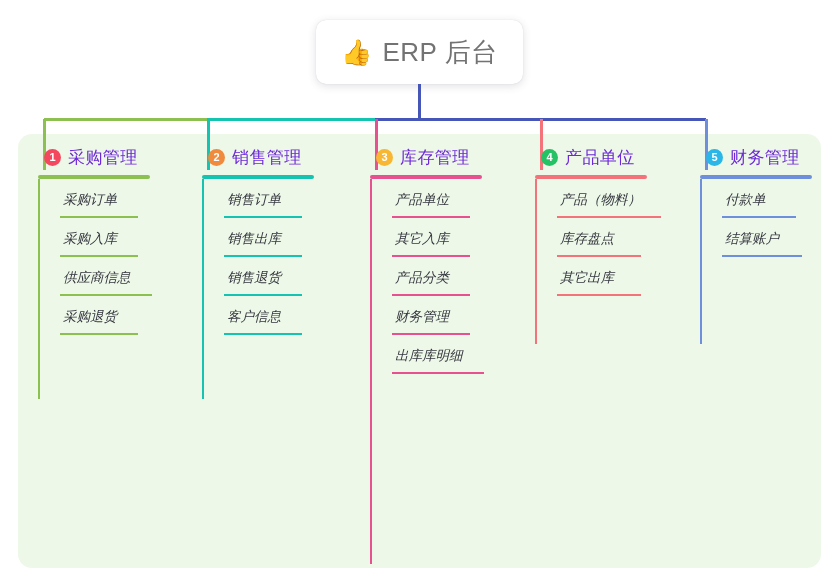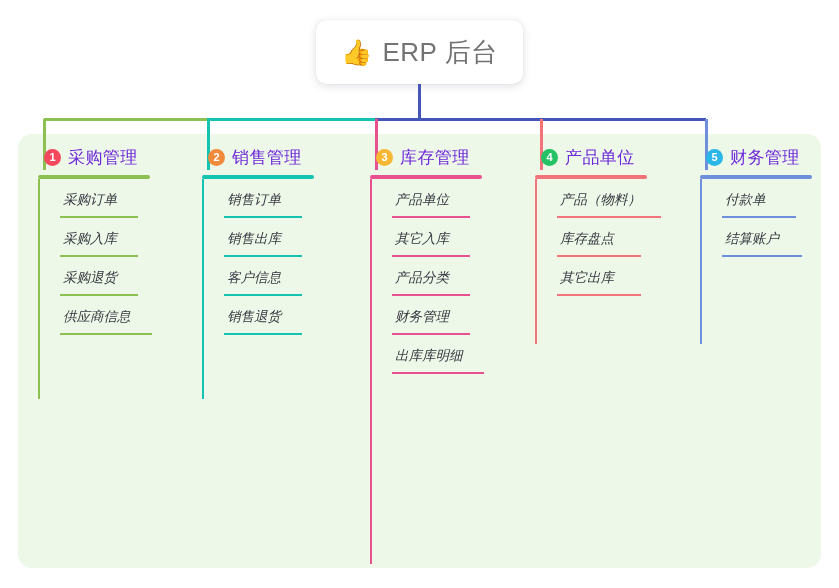--- a/index.html
+++ b/index.html
@@ -166,51 +166,51 @@
         <div class="spine" style="background: rgb(140, 193, 82); height: 220px;"></div>
         <div class="item">
           <span class="item-label">采购订单</span>
           <div class="item-rule" style="width: 78px; background: rgb(140, 193, 82);"></div>
         </div>
         <div class="item">
           <span class="item-label">采购入库</span>
           <div class="item-rule" style="width: 78px; background: rgb(140, 193, 82);"></div>
         </div>
         <div class="item">
+          <span class="item-label">供应商信息</span>
+          <div class="item-rule" style="width: 92px; background: rgb(140, 193, 82);"></div>
+        </div>
+        <div class="item">
           <span class="item-label">采购退货</span>
           <div class="item-rule" style="width: 78px; background: rgb(140, 193, 82);"></div>
         </div>
-        <div class="item">
-          <span class="item-label">供应商信息</span>
-          <div class="item-rule" style="width: 92px; background: rgb(140, 193, 82);"></div>
-        </div>
       </div>
     </div>
     <div class="column" style="left: 202px;">
       <div class="col-header">
         <span class="badge" style="background: rgb(240, 138, 60);">2</span>
         <span class="col-title">销售管理</span>
       </div>
       <div class="header-rule" style="width: 112px; background: rgb(20, 196, 176);"></div>
       <div class="items">
         <div class="spine" style="background: rgb(20, 196, 176); height: 220px;"></div>
         <div class="item">
           <span class="item-label">销售订单</span>
           <div class="item-rule" style="width: 78px; background: rgb(20, 196, 176);"></div>
         </div>
         <div class="item">
           <span class="item-label">销售出库</span>
           <div class="item-rule" style="width: 78px; background: rgb(20, 196, 176);"></div>
         </div>
         <div class="item">
+          <span class="item-label">销售退货</span>
+          <div class="item-rule" style="width: 78px; background: rgb(20, 196, 176);"></div>
+        </div>
+        <div class="item">
           <span class="item-label">客户信息</span>
-          <div class="item-rule" style="width: 78px; background: rgb(20, 196, 176);"></div>
-        </div>
-        <div class="item">
-          <span class="item-label">销售退货</span>
           <div class="item-rule" style="width: 78px; background: rgb(20, 196, 176);"></div>
         </div>
       </div>
     </div>
     <div class="column" style="left: 370px;">
       <div class="col-header">
         <span class="badge" style="background: rgb(247, 183, 51);">3</span>
         <span class="col-title">库存管理</span>
       </div>
       <div class="header-rule" style="width: 112px; background: rgb(232, 81, 143);"></div>

